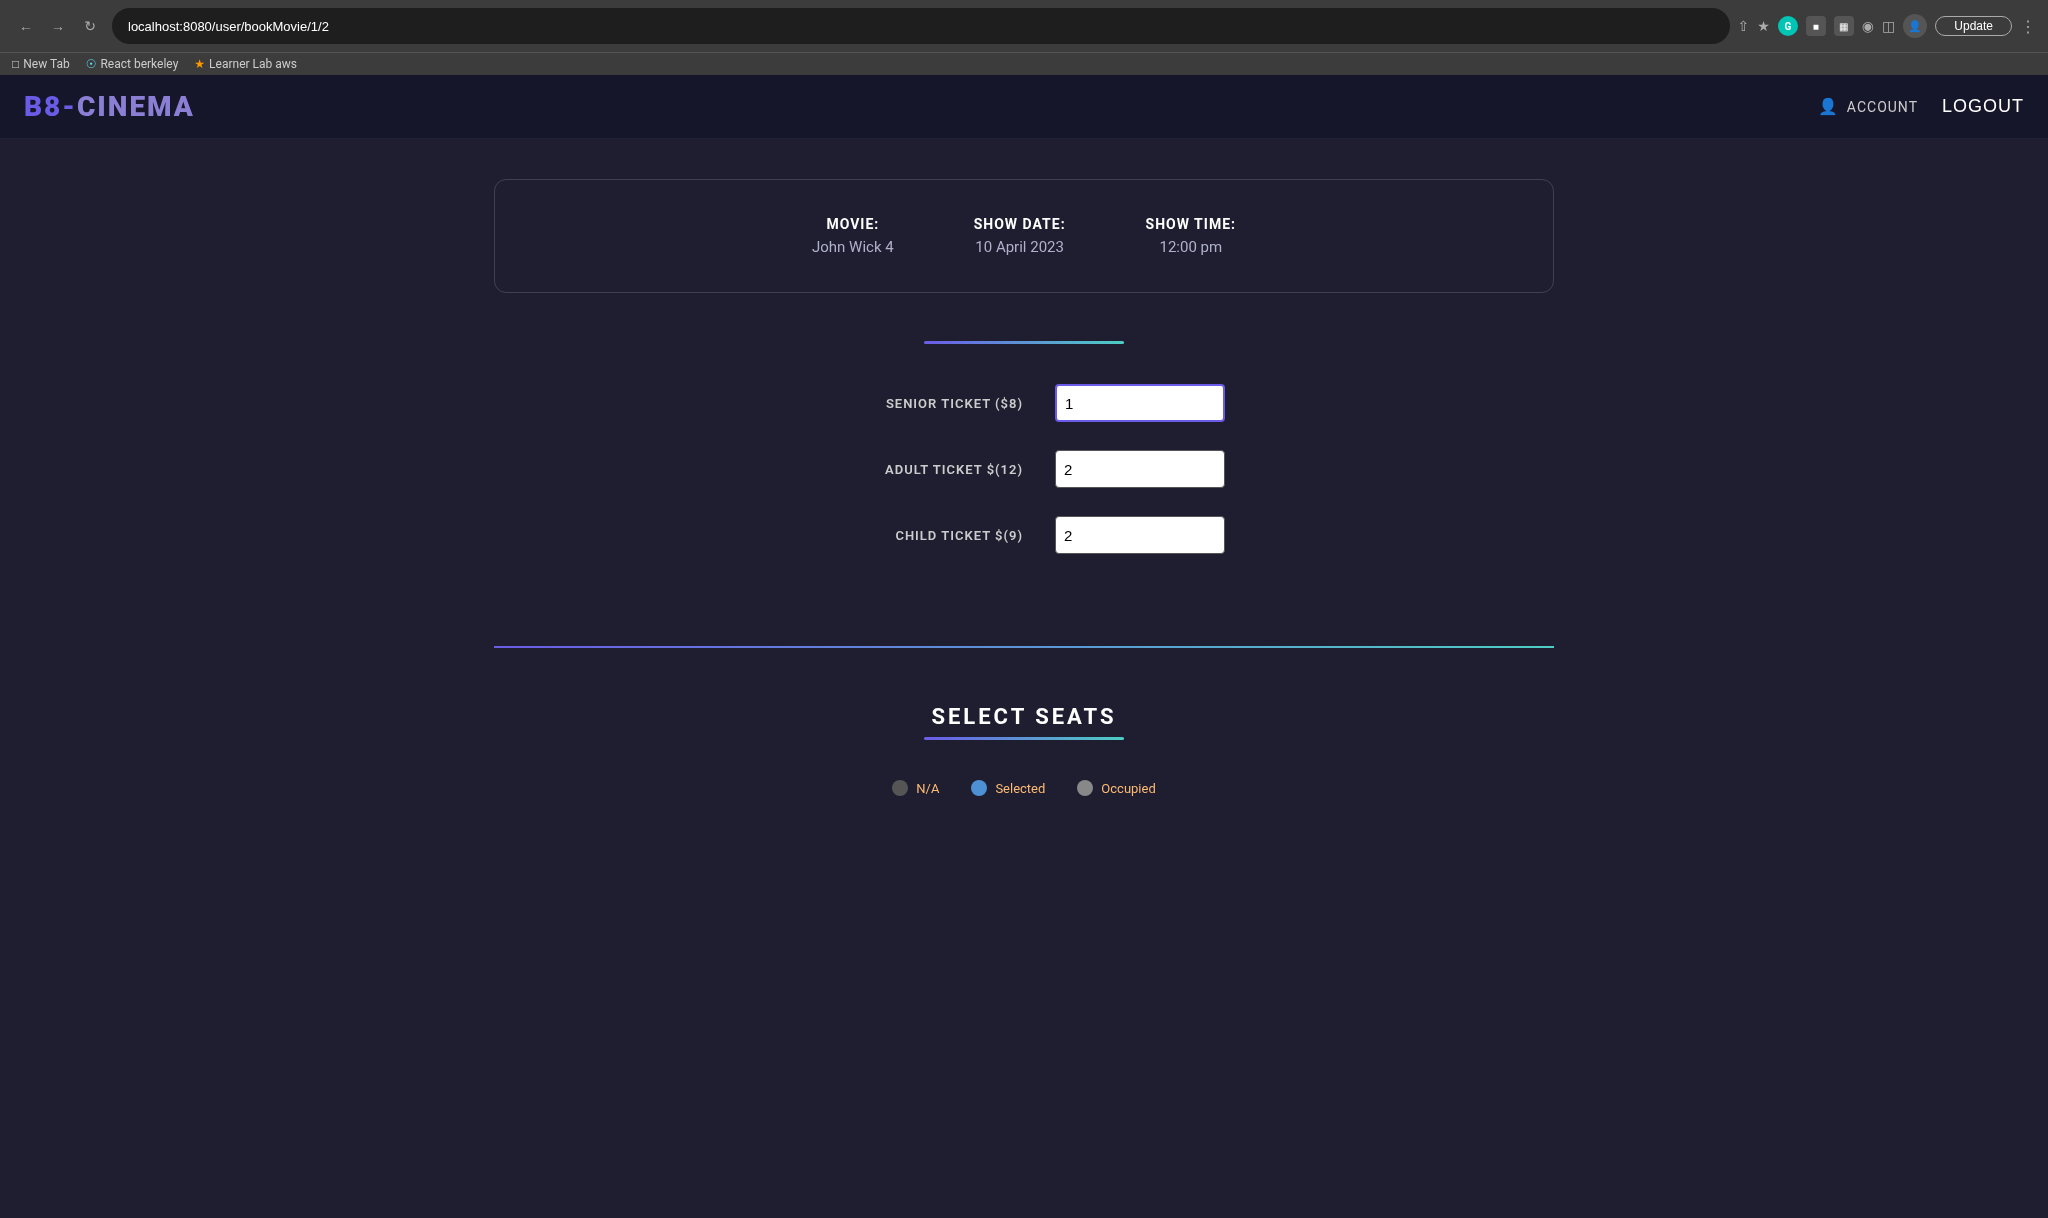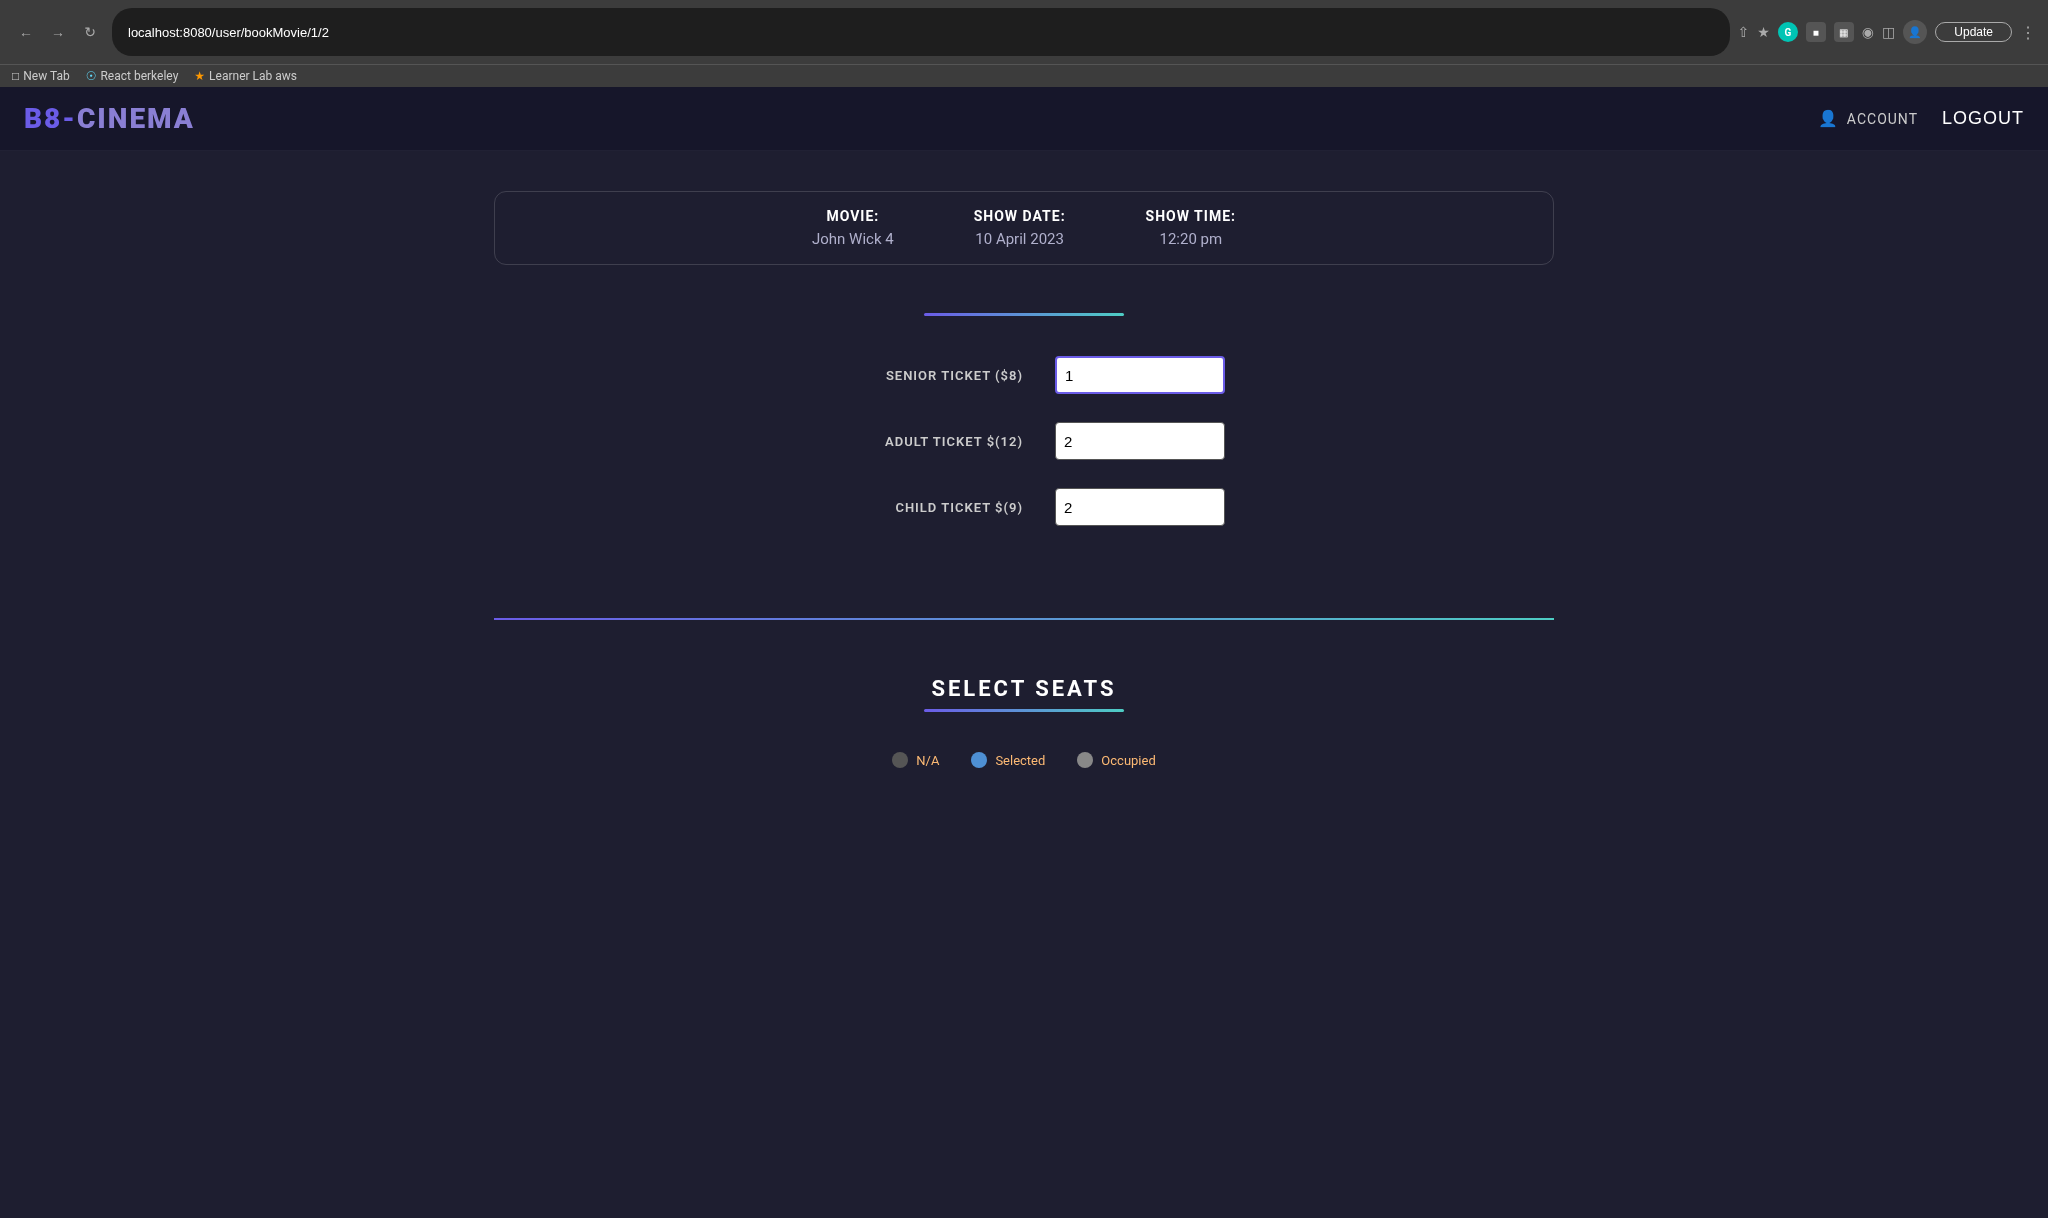--- a/index.html
+++ b/index.html
@@ -49,21 +49,21 @@
     }
 
     .address-bar {
       flex: 1;
       background: #1e1e1e;
       border: none;
       border-radius: 20px;
       padding: 17px 16px;
       color: #fff;
       font-size: 13px;
-      height: 48px;
+      height: 36px;
     }
 
     .browser-bookmarks {
       display: flex;
       align-items: center;
       padding: 4px 12px;
       gap: 16px;
       background: #3c3c3c;
       border-top: 1px solid #555;
     }
@@ -138,21 +138,21 @@
     .main-content {
       max-width: 1100px;
       margin: 0 auto;
       padding: 40px 20px;
     }
 
     
     .movie-info-card {
       border: 1px solid rgba(255,255,255,0.15);
       border-radius: 12px;
-      padding: 16px 48px;
+      padding: 36px 48px;
       display: flex;
       justify-content: center;
       gap: 80px;
       margin-bottom: 48px;
     }
 
     .movie-info-item {
       text-align: center;
     }
 
@@ -337,21 +337,21 @@
       <div class="movie-info-item">
         <div class="movie-info-label">MOVIE:</div>
         <div class="movie-info-value">John Wick 4</div>
       </div>
       <div class="movie-info-item">
         <div class="movie-info-label">SHOW DATE:</div>
         <div class="movie-info-value">10 April 2023</div>
       </div>
       <div class="movie-info-item">
         <div class="movie-info-label">SHOW TIME:</div>
-        <div class="movie-info-value">12:20 pm</div>
+        <div class="movie-info-value">12:00 pm</div>
       </div>
     </div>
 
     <div>
       <div class="section-divider"></div>
 
       <div class="ticket-form">
 
         <div class="ticket-row">
           <label class="ticket-label">SENIOR TICKET ($8)</label>

